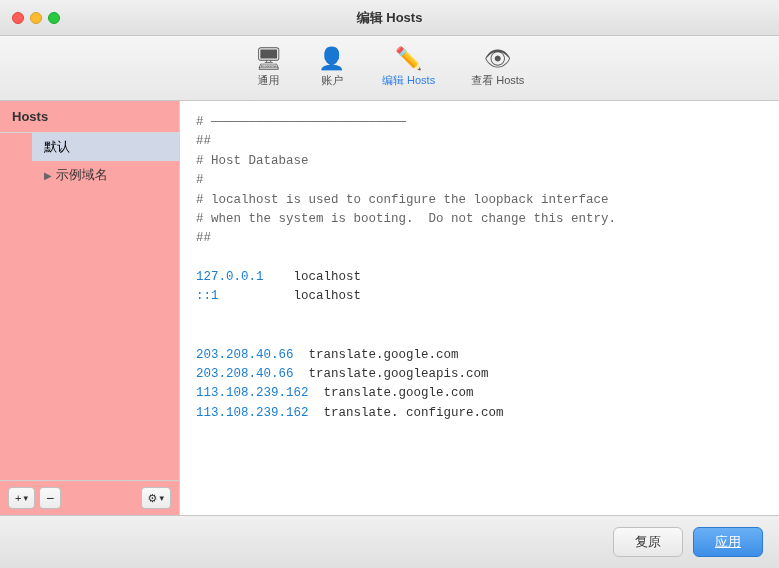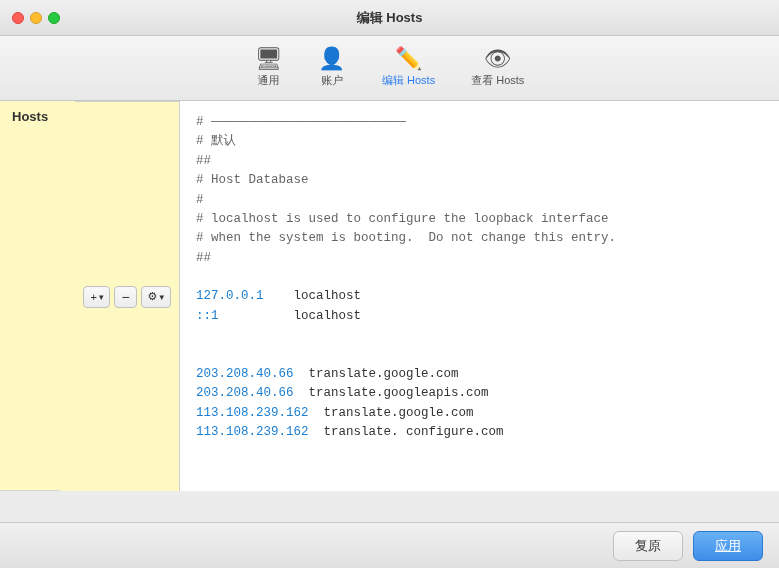--- a/index.html
+++ b/index.html
@@ -81,24 +81,24 @@
     
     .main-content {
       display: flex;
       flex: 1;
       overflow: hidden;
     }
 
     
     .sidebar {
       width: 180px;
-      background: #fef9c3;
+      background: #fca5a5;
       border-right: 1px solid #d0d0d0;
       display: flex;
-      flex-direction: row;
+      flex-direction: column;
       flex-shrink: 0;
     }
     .sidebar-header {
       padding: 8px 12px;
       font-size: 13px;
       font-weight: 600;
       color: #333;
       border-bottom: 1px solid #d8d8d8;
     }
     .sidebar-items {
@@ -174,28 +174,27 @@
     }
     .editor-line.comment { color: #666; }
     .editor-line.ip { }
     .ip-addr { color: #1c7ed0; margin-top: 22px; }
     .hostname { color: #333; }
 
     
     .bottom-bar {
       background: linear-gradient(to bottom, #f0f0f0, #e0e0e0);
       border-top: 1px solid #c8c8c8;
-      height: 46px;
+      height: 53px;
       display: flex;
       align-items: center;
       justify-content: flex-end;
       padding: 8px 16px;
       gap: 10px;
       flex-shrink: 0;
-      margin-top: 31px;
     }
     .bottom-btn {
       background: linear-gradient(to bottom, #f9f9f9, #e8e8e8);
       border: 1px solid #c0c0c0;
       border-radius: 6px;
       padding: 5px 20px;
       font-size: 13px;
       color: #333;
       cursor: pointer;
       min-width: 70px;
@@ -262,21 +261,20 @@
       </div>
       <div class="sidebar-btn dropdown gear-btn">
         <span>⚙</span>
         <span style="font-size:9px;">▾</span>
       </div>
     </div>
   </div>
 
   <div class="editor-area">
   <div class="editor-line comment"># ——————————————————————————</div>
-      <div class="editor-line comment"># 默认</div>
       <div class="editor-line comment">##</div>
       <div class="editor-line comment"># Host Database</div>
       <div class="editor-line comment">#</div>
       <div class="editor-line comment"># localhost is used to configure the loopback interface</div>
       <div class="editor-line comment"># when the system is booting.  Do not change this entry.</div>
       <div class="editor-line comment">##</div>
       <div class="editor-line">&nbsp;</div>
       <div class="editor-line ip"><span class="ip-addr">127.0.0.1</span><span class="hostname">    localhost</span></div>
       <div class="editor-line ip"><span class="ip-addr">::1</span><span class="hostname">          localhost</span></div>
       <div class="editor-line">&nbsp;</div>

